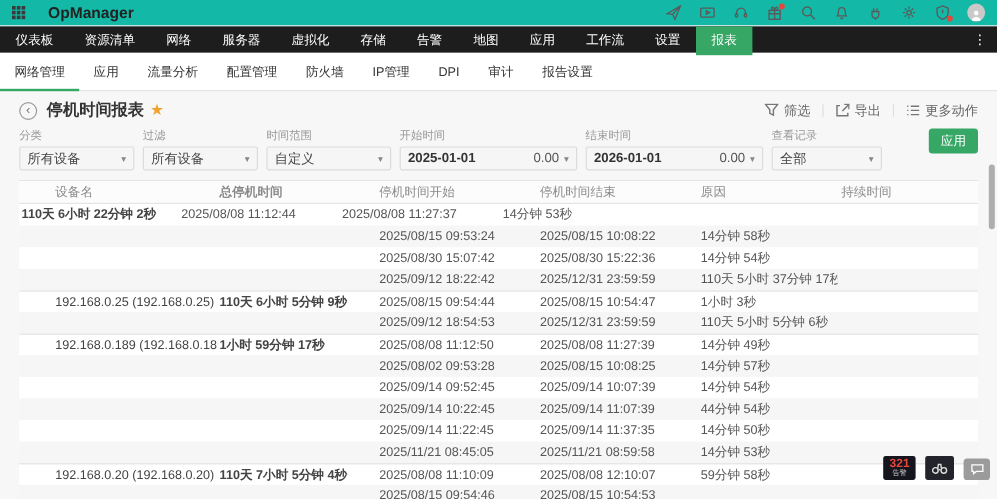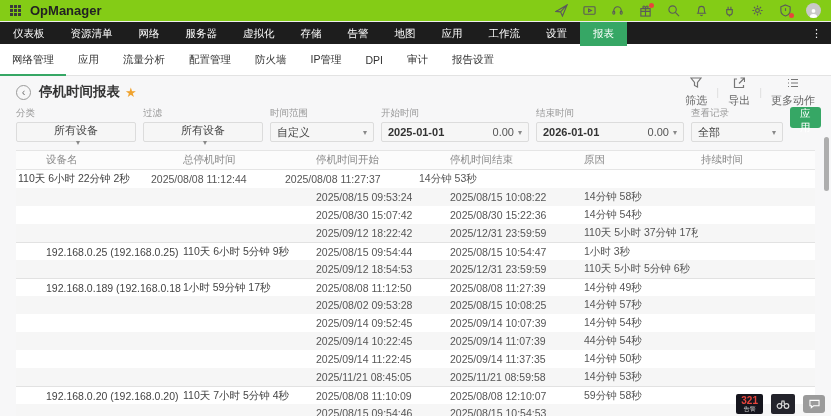--- a/index.html
+++ b/index.html
@@ -2,22 +2,22 @@
 <html><head>
 <meta charset="utf-8">
 <style>
   * { box-sizing: border-box; margin: 0; padding: 0; }
   html,body { width:831px; height:416px; overflow:hidden; }
   body {
     font-family:"Liberation Sans","DejaVu Sans",sans-serif;
     font-size:11px; color:#333; background:#f7f7f8; position:relative;
   }
   
-  .topbar { height:22px; background:#84cc16; border-bottom:1px solid #ededed;
-    display:flex; align-items:center; padding:0 10px; }
+  .topbar { height:22px; background:#14b8a6; border-bottom:1px solid #ededed;
+    display:flex; align-items:center; padding:0 10px;gap:10px; }
   .grid-icon { width:11px; height:11px; display:grid;
     grid-template-columns:repeat(3,3px); grid-template-rows:repeat(3,3px); gap:1px; }
   .grid-icon i { background:#3a3a3a; width:2.5px; height:2.5px; }
   .app-title { font-size:13px; font-weight:700; color:#222; margin-left:9px; }
   .topbar-icons { margin-left:auto; display:flex; align-items:center; gap:14px; }
   .tico { position:relative; width:14px; height:14px; display:flex; align-items:center; justify-content:center; cursor:pointer; }
   .tico svg { width:13px; height:13px; stroke:#5a5a5a; fill:none; stroke-width:1.2; }
   .reddot { position:absolute; width:5px; height:5px; background:#e8453c; border-radius:50%; top:-1px; right:-2px; }
   .avatar { width:15px; height:15px; border-radius:50%; background:#c9c9c9; overflow:hidden; display:flex; align-items:flex-end; justify-content:center; }
   .avatar svg { width:11px; height:11px; fill:#fff; stroke:none; }
@@ -31,47 +31,47 @@
   .subnav-item { padding:0 12px; display:flex; align-items:center; position:relative; cursor:pointer; white-space:nowrap; }
   .subnav-item.active::after { content:""; position:absolute; left:0; right:0; bottom:-1px; height:2px; background:#36a765; }
   
   .content { padding:0 16px; }
   .title-row { display:flex; align-items:center; margin-top:7px; height:18px; }
   .back-btn { width:15px; height:15px; border:1px solid #9a9a9a; border-radius:50%; color:#777;
     display:flex; align-items:center; justify-content:center; font-size:11px; line-height:1; cursor:pointer; }
   .page-title { font-size:13.5px; font-weight:700; color:#333; margin:0 5px 0 8px; }
   .star { color:#f0a32f; font-size:13px; cursor:pointer; }
   .title-actions { margin-left:auto; display:flex; align-items:center; gap:9px; color:#666; }
-  .act { display:flex; align-items:center; gap:4px; cursor:pointer;flex-direction:column; }
+  .act { display:flex; align-items:center; gap:4px; cursor:pointer; }
   .act svg { width:12px; height:12px; stroke:#777; fill:none; stroke-width:1.2; }
   .sep { color:#ddd; }
   
   .filter-row { display:flex; margin-top:6px; gap:7px; }
   .ffield label { display:block; font-size:9.5px; color:#999; margin-bottom:2px; }
   .select { height:20px; background:#f6f6f6; border:1px solid #dcdcdc; border-radius:2px;
     display:flex; align-items:center; justify-content:space-between; padding:0 6px; color:#444; cursor:pointer; }
   .caret { color:#888; font-size:8px; margin-left:4px; }
-  .w112 { width:120px;flex-direction:column; } .w104 { width:104px; } .w148 { width:148px; } .w92 { width:92px; }
+  .w112 { width:96px; } .w104 { width:104px; } .w148 { width:148px; } .w92 { width:92px; }
   .datefield .datetxt { font-weight:700; color:#333; }
   .datefield .timetxt { margin-left:auto; color:#555; }
   .apply-btn { margin-left:auto; height:21px; background:#36a765; color:#fff; border:none;
     border-radius:3px; padding:0 10px; font-size:10.5px; cursor:pointer; }
   
   .table { margin-top:8px; background:#fff; border-top:1px solid #e5e5e5; font-size:10.5px; }
   .thead { display:flex; height:19px; align-items:center; color:#8a8a8a; background:#fcfcfc; border-bottom:1px solid #e5e5e5; }
   .trow { display:flex; height:18px; align-items:center; color:#555; }
   .trow.alt { background:#f6f6f6; }
   .trow.group { border-top:1px solid #e2e2e2; }
   .th,.td { padding:0 2px; white-space:nowrap; overflow:hidden; }
-  .c0 { width:137px;margin-left:28px; } .c1 { width:133px; } .c2 { width:134px; } .c3 { width:134px; } .c4 { width:116px; } .c5 { flex:1; }
+  .c0 { width:137px;margin-left:28px; } .c1 { width:133px;font-weight:bold; } .c2 { width:134px; } .c3 { width:134px; } .c4 { width:116px; } .c5 { flex:1; }
   .td.dev, .td.total { color:#444; }
   
   .vthumb { position:absolute; right:2px; top:137px; width:5px; height:54px; background:#aeaeae; border-radius:3px; cursor:pointer; }
   
-  .widgets { position:absolute; right:6px; bottom:2px; display:flex; align-items:center; gap:8px; }
+  .widgets { position:absolute; right:6px; bottom:16px; display:flex; align-items:flex-end; gap:8px; }
   .alarm-box { background:#15151d; border-radius:2px; padding:2px 5px 1px; text-align:center; cursor:pointer; }
   .alarm-num { color:#e8453c; font-weight:700; font-size:10px; line-height:10px; }
   .alarm-label { color:#cfcfcf; font-size:6px; line-height:7px; }
   .bino-box { background:#23232b; border-radius:2px; width:24px; height:20px; display:flex; align-items:center; justify-content:center; cursor:pointer; }
   .bino-box svg { width:14px; height:11px; stroke:#ddd; fill:none; stroke-width:1.2; }
   .chat-box { background:#9b9b9b; border-radius:3px; width:22px; height:18px; display:flex; align-items:center; justify-content:center; cursor:pointer; }
   .chat-box svg { width:11px; height:10px; stroke:#fff; fill:none; stroke-width:1.2; }
 </style>
 </head>
 <body>

